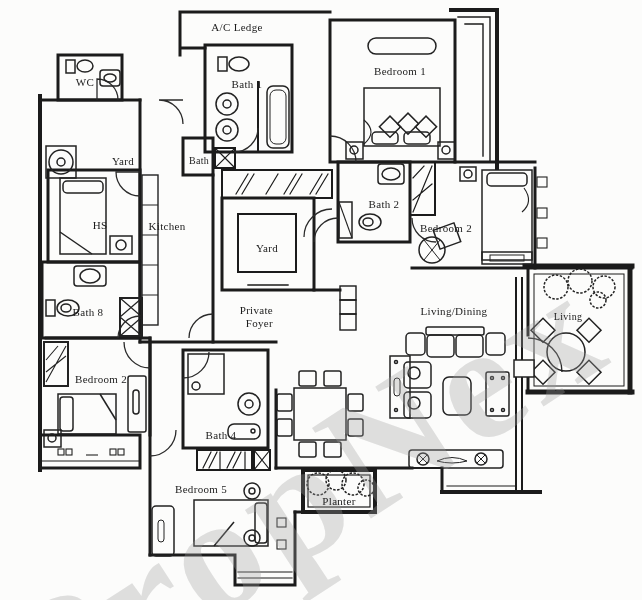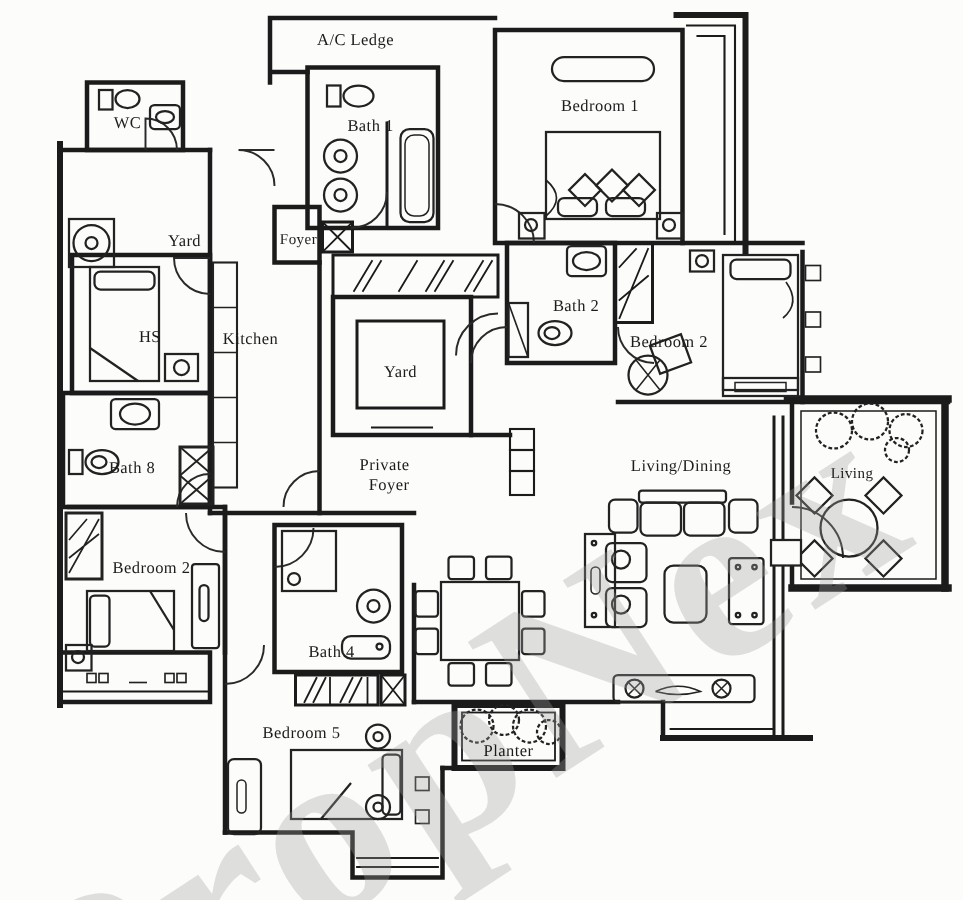--- a/index.html
+++ b/index.html
@@ -388,21 +388,21 @@
         <path d="M142 205 H158 M142 235 H158 M142 265 H158 M142 295 H158" stroke-width="1"></path>
       </g>
     </g>
   </svg>
 
   <div class="lbl" style="left:237px;top:27px">A/C Ledge</div>
   <div class="lbl" style="left:85px;top:82px">WC</div>
   <div class="lbl" style="left:247px;top:84px">Bath 1</div>
   <div class="lbl" style="left:400px;top:71px">Bedroom 1</div>
   <div class="lbl" style="left:123px;top:161px">Yard</div>
-  <div class="lbl small" style="left:199px;top:160px">Foyer</div>
+  <div class="lbl small" style="left:199px;top:160px">Bath</div>
   <div class="lbl" style="left:100px;top:225px">HS</div>
   <div class="lbl" style="left:167px;top:226px">Kitchen</div>
   <div class="lbl" style="left:267px;top:248px">Yard</div>
   <div class="lbl" style="left:384px;top:204px">Bath 2</div>
   <div class="lbl" style="left:446px;top:228px">Bedroom 2</div>
   <div class="lbl" style="left:88px;top:312px">Bath 8</div>
   <div class="lbl" id="lbl-foyer" style="left:247px;top:317px">Private Foyer</div>
   <div class="lbl" style="left:454px;top:311px">Living/Dining</div>
   <div class="lbl small" style="left:568px;top:316px">Living</div>
   <div class="lbl" style="left:101px;top:379px">Bedroom 2</div>

